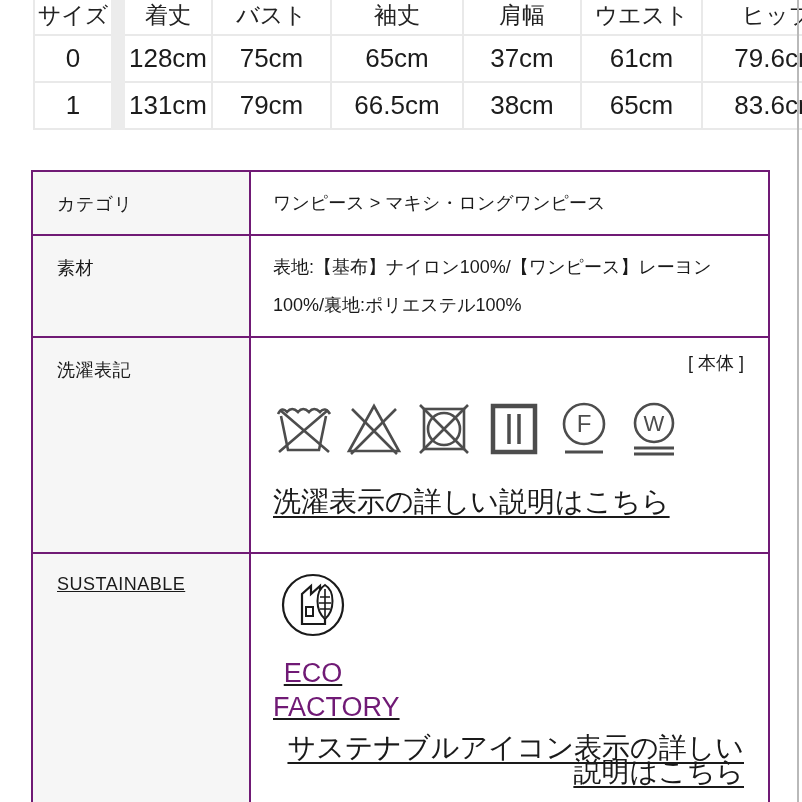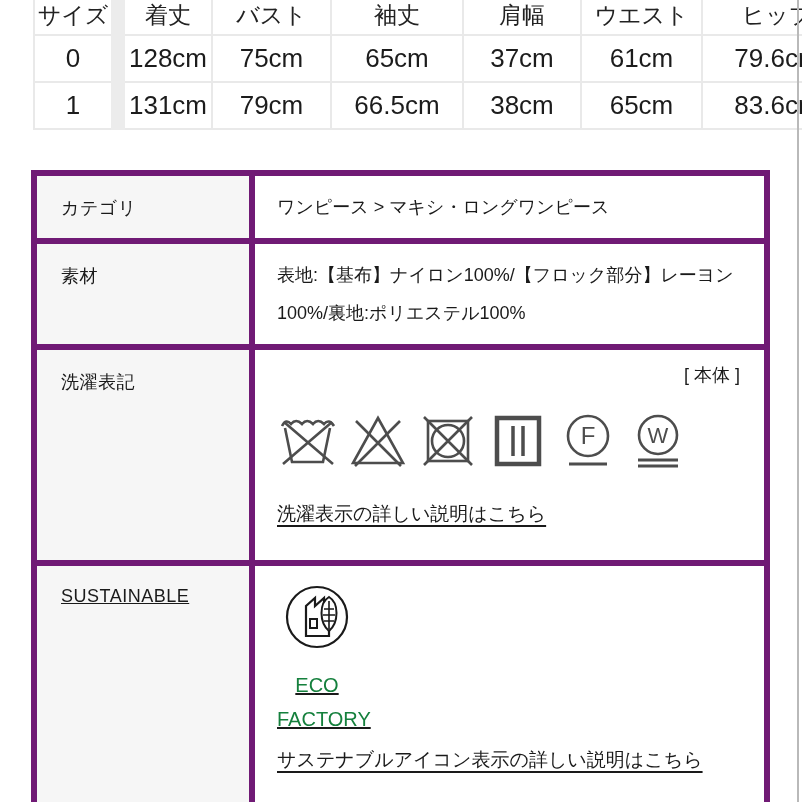--- a/index.html
+++ b/index.html
@@ -21,44 +21,44 @@
   }
   .size-table thead th { height:39px; font-size:23px; color:#222; }
   .size-table tbody td { height:47px; font-size:26px; color:#1c1c1c; }
   .size-table .col-size { border-right:14px solid #ececec; }
   
   .detail-table {
     position:absolute; left:31px; top:170px; width:739px;
     table-layout:fixed; border-collapse:collapse; background:#fff;
   }
   .detail-table th, .detail-table td {
-    border:6px solid #701a75; font-weight:400; text-align:left; vertical-align:top;
+    border:2px solid #701a75; font-weight:400; text-align:left; vertical-align:top;
   }
   .detail-table th {
     width:218px; background:#f6f6f6; font-size:18px; color:#1a1a1a;
     padding:20px 8px 0 24px; letter-spacing:0.5px;
   }
   .detail-table td { font-size:18px; padding:12px 24px 12px 22px; line-height:38px; }
   tr.row-category  { height:61px; }
   tr.row-material  { height:94px; }
   tr.row-care      { height:216px; }
   tr.row-sust      { height:258px;text-decoration:underline; }
   tr.row-next      { height:40px; }
   .care-target { line-height:26px;text-align:right; }
   .care-icons { display:flex; align-items:flex-start; gap:8px; margin-top:22px; height:62px; }
   .care-icons svg { display:block; }
   .care-letter { font-family:"Liberation Sans","DejaVu Sans",sans-serif; font-weight:400; }
   .help-link {
-    display:inline-block; margin-top:30px; font-size:19px; line-height:24px;
+    display:inline-block; margin-top:30px; font-size:28px; line-height:24px;
     color:#1a1a1a; text-decoration:underline; text-underline-offset:5px;
     text-decoration-thickness:2px; cursor:pointer;
   }
   .eco-block { width:80px; text-align:center; margin-top:6px; }
   .eco-block svg { display:block; margin:0 auto; }
-  .eco-label { margin-top:22px; font-size:20px; line-height:26px; white-space:nowrap; color:#15803d; }
+  .eco-label { margin-top:22px; font-size:27px; line-height:26px; white-space:nowrap; color:#701a75; }
   .sust-link { margin-top:16px;text-align:right; }
   
   .right-edge { position:absolute; top:0; left:797px; width:2px; height:802px; background:#b9b9b9; }
 </style>
 </head>
 <body>
 
 <div class="screen">
 
   <table class="size-table">
@@ -105,21 +105,21 @@
   </table>
 
   <table class="detail-table">
     <tbody>
       <tr class="row-category">
         <th>カテゴリ</th>
         <td>ワンピース &gt; マキシ・ロングワンピース</td>
       </tr>
       <tr class="row-material">
         <th>素材</th>
-        <td>表地:【基布】ナイロン100%/【フロック部分】レーヨン100%/裏地:ポリエステル100%</td>
+        <td>表地:【基布】ナイロン100%/【ワンピース】レーヨン100%/裏地:ポリエステル100%</td>
       </tr>
       <tr class="row-care">
         <th>洗濯表記</th>
         <td>
           <div class="care-target">[ 本体 ]</div>
           <div class="care-icons">
             <svg width="62" height="62" viewBox="0 0 62 62" fill="none" stroke="#4d4d4d" stroke-width="2.6">
               <path d="M5,16 Q9,8 14,14 Q19,8 25,14 Q30,8 36,14 Q41,8 47,14 Q52,8 57,16"></path>
               <path d="M8,18 L15,52 L46,52 L53,18"></path>
               <path d="M7,12 L56,54 M55,12 L6,54"></path>

